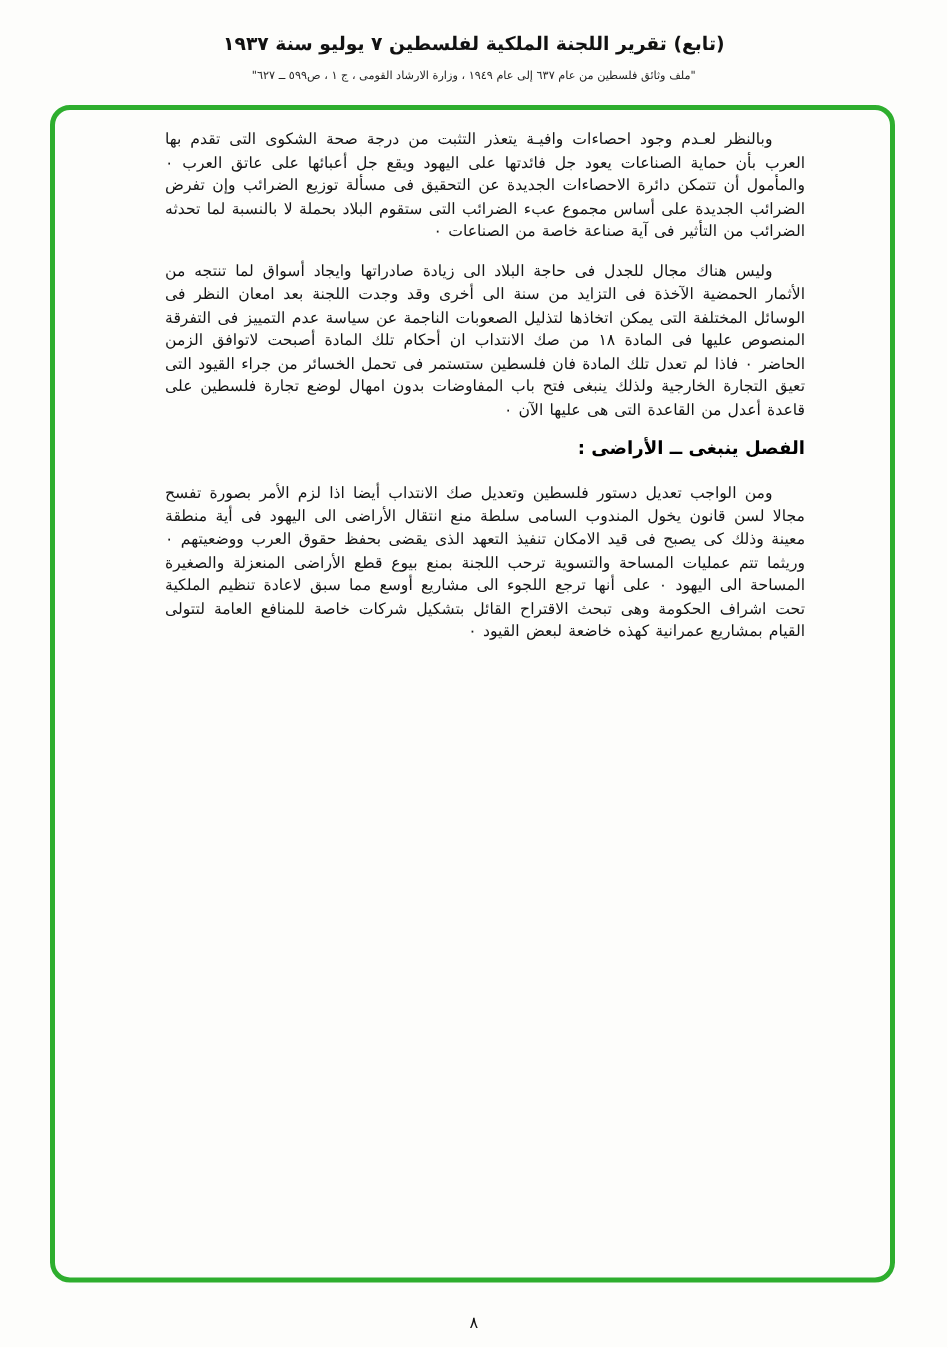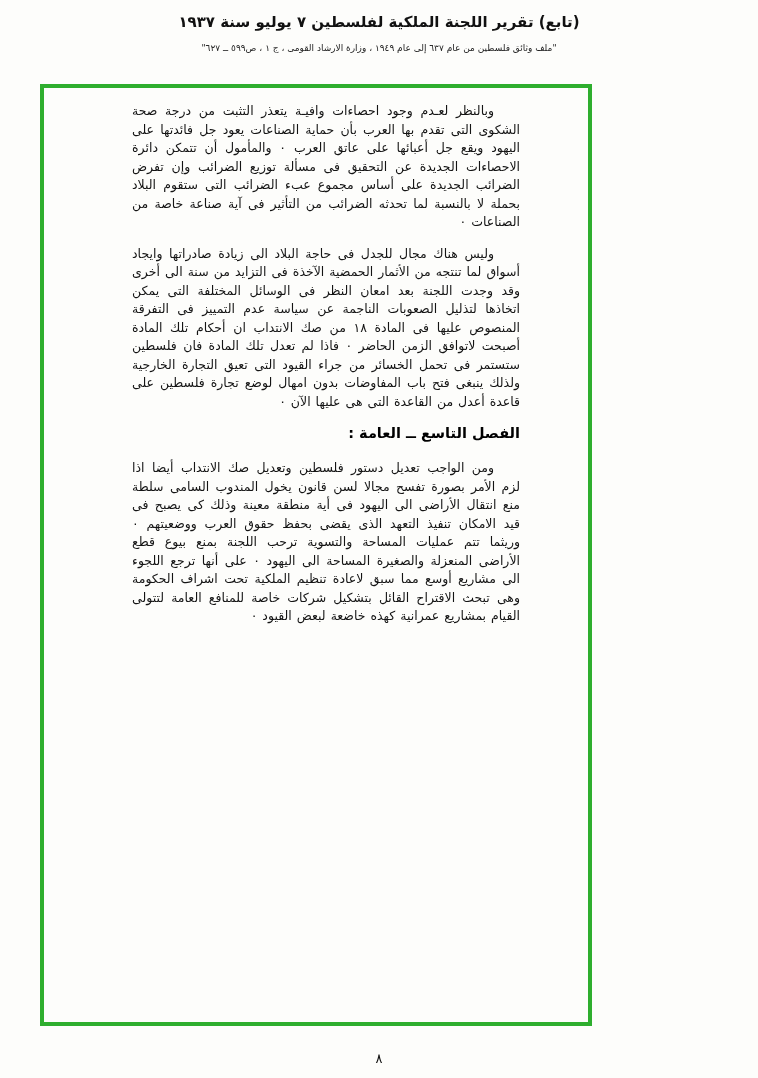--- a/index.html
+++ b/index.html
@@ -11,42 +11,42 @@
   .page {
     position: relative;
     width: 758px;
     height: 1078px;
     background: #fdfdfb;
     overflow: hidden;
   }
   .header {
     direction: rtl;
     text-align: center;
-    padding-top: 13px;
+    padding-top: 26px;
     color: #111;
   }
   .doc-title {
     font-size: 15px;
     font-weight: bold;
     letter-spacing: 0.2px;
   }
   .doc-subtitle {
     font-size: 9px;
     margin-top: 12px;
     color: #222;
   }
   .green-frame {
     position: absolute;
     left: 40px;
     top: 84px;
-    width: 552px;
+    width: 676px;
     height: 942px;
     box-sizing: border-box;
     border: 4px solid #84cc16;
-    border-radius: 0;
+    border-radius: 16px;
     padding: 14px 68px 12px 88px;
     direction: rtl;
     overflow: hidden;
     background: transparent;
   }
   .green-frame p {
     margin: 0 0 13px 0;
     font-size: 12.5px;
     line-height: 18.5px;
     text-align: justify;
@@ -78,20 +78,20 @@
 
   <div class="header">
     <div class="doc-title">(تابع) تقرير اللجنة الملكية لفلسطين ٧ يوليو سنة ١٩٣٧</div>
     <div class="doc-subtitle">"ملف وثائق فلسطين من عام ٦٣٧ إلى عام ١٩٤٩ ، وزارة الارشاد القومى ، ج ١ ، ص٥٩٩ ــ ٦٢٧"</div>
   </div>
 
   <div class="green-frame" style="border-color: rgb(46, 174, 46);">
     <p>وبالنظر لعـدم وجود احصاءات وافيـة يتعذر التثبت من درجة صحة الشكوى التى تقدم بها العرب بأن حماية الصناعات يعود جل فائدتها على اليهود ويقع جل أعبائها على عاتق العرب ٠ والمأمول أن تتمكن دائرة الاحصاءات الجديدة عن التحقيق فى مسألة توزيع الضرائب وإن تفرض الضرائب الجديدة على أساس مجموع عبء الضرائب التى ستقوم البلاد بحملة لا بالنسبة لما تحدثه الضرائب من التأثير فى آية صناعة خاصة من الصناعات ٠</p>
     <p>وليس هناك مجال للجدل فى حاجة البلاد الى زيادة صادراتها وايجاد أسواق لما تنتجه من الأثمار الحمضية الآخذة فى التزايد من سنة الى أخرى وقد وجدت اللجنة بعد امعان النظر فى الوسائل المختلفة التى يمكن اتخاذها لتذليل الصعوبات الناجمة عن سياسة عدم التمييز فى التفرقة المنصوص عليها فى المادة ١٨ من صك الانتداب ان أحكام تلك المادة أصبحت لاتوافق الزمن الحاضر ٠ فاذا لم تعدل تلك المادة فان فلسطين ستستمر فى تحمل الخسائر من جراء القيود التى تعيق التجارة الخارجية ولذلك ينبغى فتح باب المفاوضات بدون امهال لوضع تجارة فلسطين على قاعدة أعدل من القاعدة التى هى عليها الآن ٠</p>
 
-    <h2 class="section-heading">الفصل التاسع ــ العامة :</h2>
+    <h2 class="section-heading">الفصل ينبغى ــ الأراضى :</h2>
 
     <p>ومن الواجب تعديل دستور فلسطين وتعديل صك الانتداب أيضا اذا لزم الأمر بصورة تفسح مجالا لسن قانون يخول المندوب السامى سلطة منع انتقال الأراضى الى اليهود فى أية منطقة معينة وذلك كى يصبح فى قيد الامكان تنفيذ التعهد الذى يقضى بحفظ حقوق العرب ووضعيتهم ٠ وريثما تتم عمليات المساحة والتسوية ترحب اللجنة بمنع بيوع قطع الأراضى المنعزلة والصغيرة المساحة الى اليهود ٠ على أنها ترجع اللجوء الى مشاريع أوسع مما سبق لاعادة تنظيم الملكية تحت اشراف الحكومة وهى تبحث الاقتراح القائل بتشكيل شركات خاصة للمنافع العامة لتتولى القيام بمشاريع عمرانية كهذه خاضعة لبعض القيود ٠</p>
   </div>
 
   <div class="page-number">٨</div>
 
 </div>
 
 </body></html>

